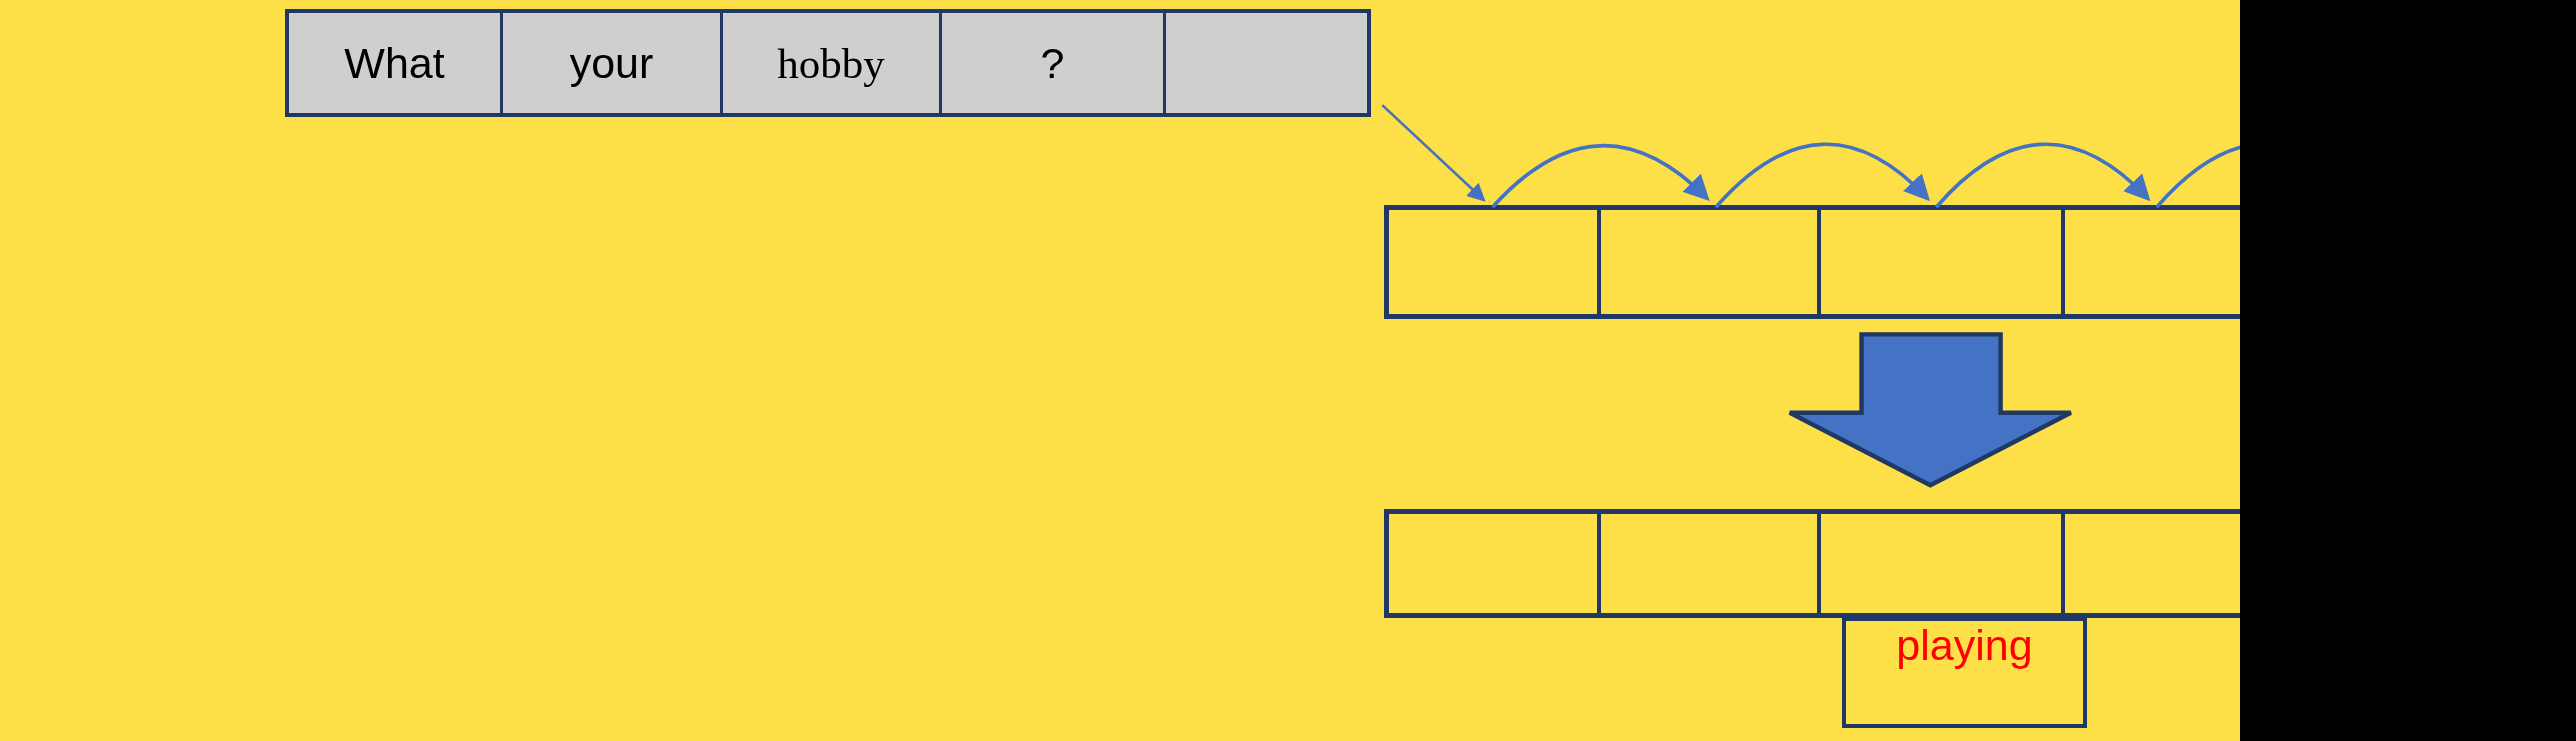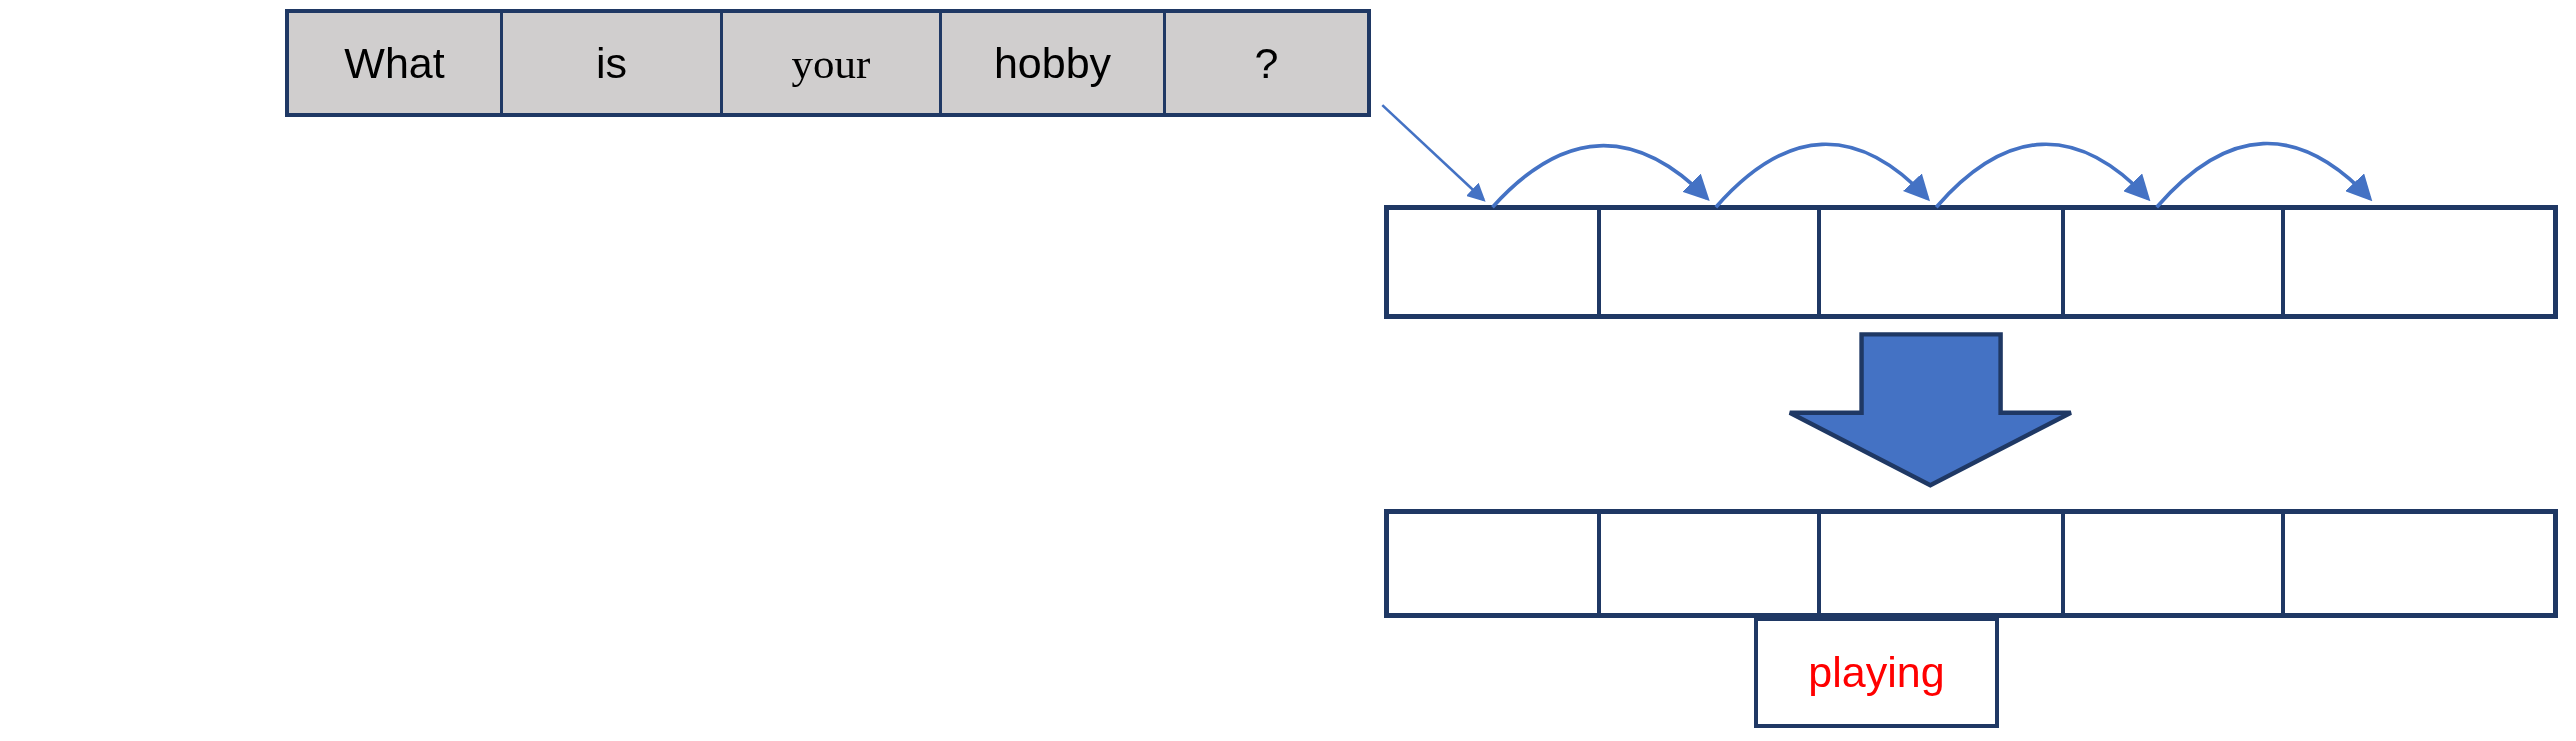--- a/index.html
+++ b/index.html
@@ -1,17 +1,17 @@
 <!DOCTYPE html>
 <html style="font-size:12px"><head>
 <meta charset="utf-8">
 <style>
   html, body { margin:0; padding:0; background:#000000; }
   body { width:2576px; height:742px; font-family:"Liberation Sans", sans-serif; }
-  .canvas { position:relative; width:2576px; height:742px; background:#ffffff; overflow:hidden; }
+  .canvas { position:relative; width:2240px; height:742px; background:#fde047; overflow:hidden; }
 
   
   .word-table {
     position:absolute; left:285px; top:9px; width:1086px; height:108px;
     display:flex; box-sizing:border-box;
     border:4.4px solid #1F3864; background:#D0CECE;
   }
   .word-cell {
     box-sizing:border-box; border-right:3px solid #1F3864;
     display:flex; align-items:center; justify-content:center;
@@ -33,43 +33,40 @@
   .row2 { top:509px; height:109px; }
   .box-cell { box-sizing:border-box; border-right:4.4px solid #1F3864; }
   .box-cell:nth-child(1){ width:212px; }
   .box-cell:nth-child(2){ width:220px; }
   .box-cell:nth-child(3){ width:244px; }
   .box-cell:nth-child(4){ width:220px; }
   .box-cell:nth-child(5){ flex:1; border-right:none; }
 
   
   .playing-box {
-    position:absolute; left:1754px; top:617px; width:245px; height:111px;
+    position:absolute; left:1842px; top:617px; width:245px; height:111px;
     box-sizing:border-box; border:4.4px solid #1F3864;
-    display:flex; align-items:center; justify-content:center;
+    display:flex; align-items:flex-start; justify-content:center;
   }
   .playing-label { color:#FF0000; font-size:43px; }
 
   
   svg.arrows {
     position:absolute; left:0; top:0; width:2576px; height:742px;
     pointer-events:none;
   }
 </style>
 </head>
 <body>
 
 <div class="canvas">
 
   <div class="word-table">
     <div class="word-cell">
       <span>What</span>
-    </div>
-    <div class="word-cell">
-      <span>is</span>
     </div>
     <div class="word-cell">
       <span>your</span>
     </div>
     <div class="word-cell">
       <span>hobby</span>
     </div>
     <div class="word-cell">
       <span>?</span>
     </div>

